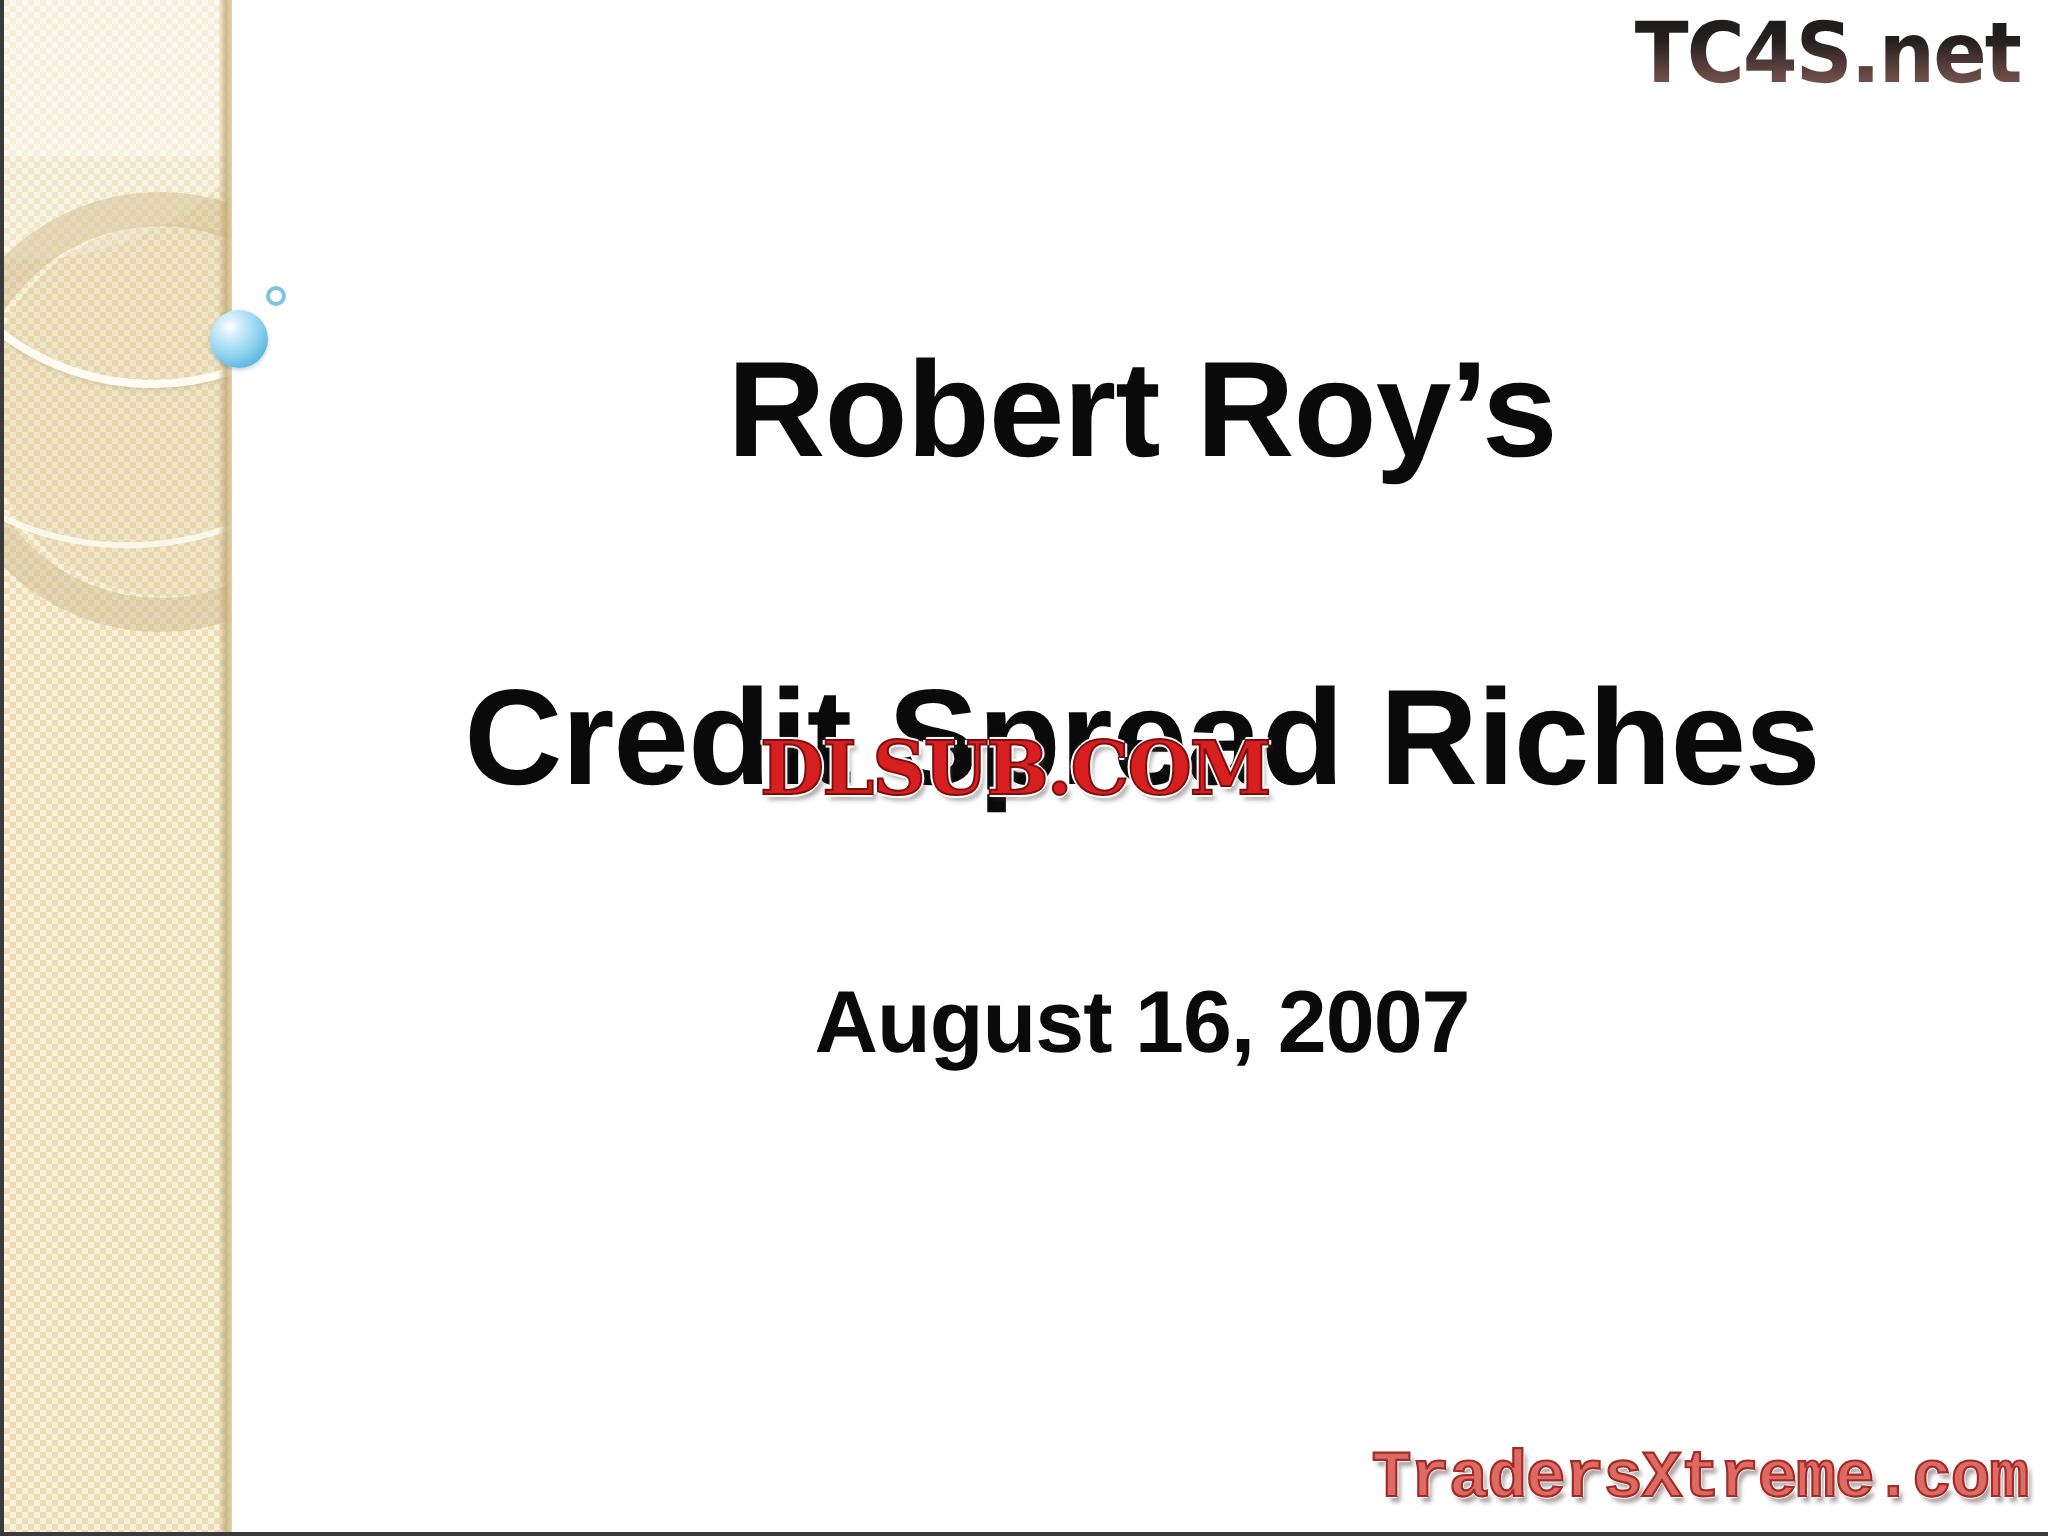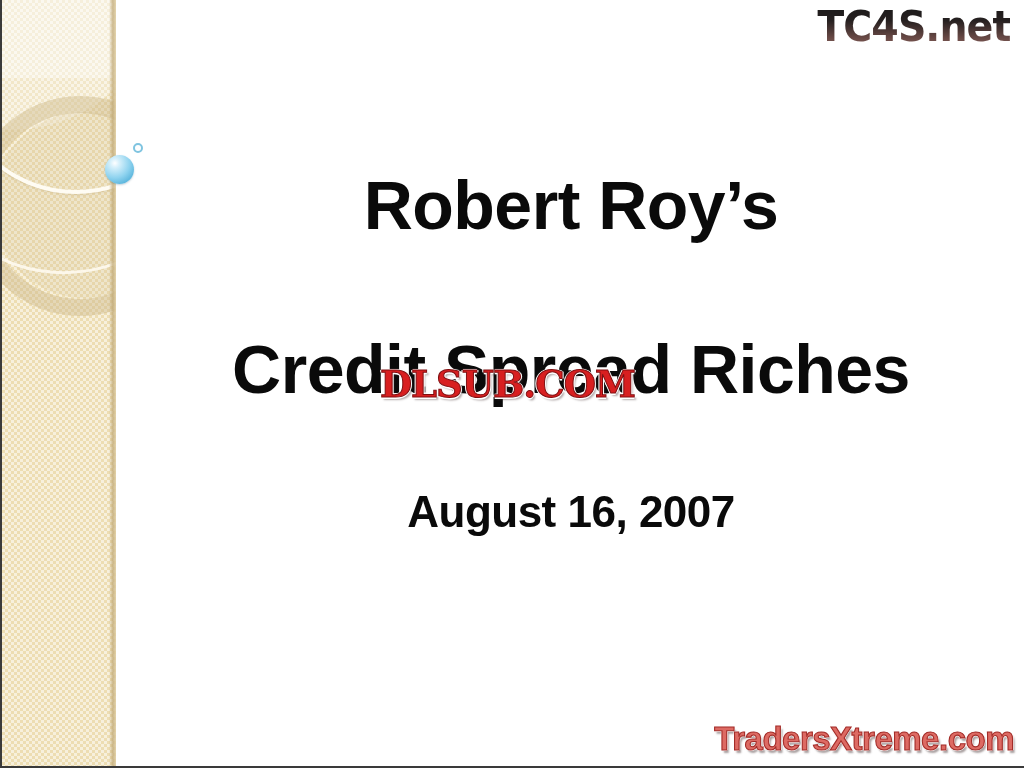--- a/index.html
+++ b/index.html
@@ -151,21 +151,21 @@
     -webkit-background-clip: text;
     background-clip: text;
     color: transparent;
     -webkit-text-fill-color: transparent;
     text-shadow: none;
   }
   .logo-tx {
     position: absolute;
     right: 10px;
     bottom: 8px;
-    font-family: Liberation Sans, sans-serif;
+    font-family: Liberation Mono, monospace;
     font-weight: bold;
     font-size: 33px;
     letter-spacing: -0.5px;
     color: #dd6a63;
     -webkit-text-stroke: 1.1px #a32c28;
     text-shadow:
       0 0 2px #ffffff,
       1px 0 0 #ffffff, -1px 0 0 #ffffff,
       0 1px 0 #ffffff, 0 -1px 0 #ffffff,
       2px 3px 2px rgba(60,40,40,.45);

